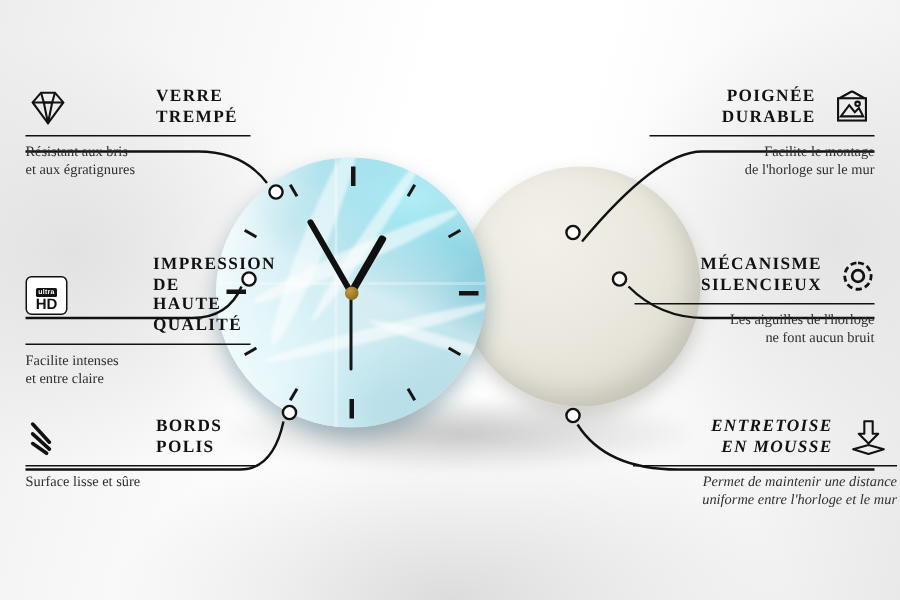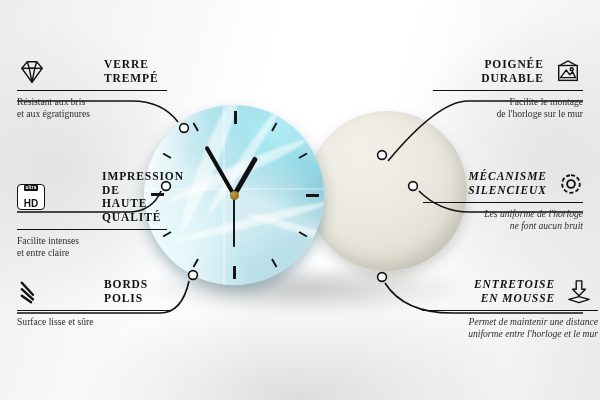--- a/index.html
+++ b/index.html
@@ -91,21 +91,21 @@
     font-size:9.6px;line-height:11.8px;color:#2e2e2e;
     font-family:"Liberation Serif", serif;
   }
   .feat.right .desc{text-align:right;}
   .feat .ico{flex:0 0 auto;width:30px;height:26px;color:#111;}
   .feat .ico svg{display:block;width:100%;height:100%;}
 
   
   .hdbadge{
     width:26px;height:24px;border:1.6px solid #111;border-radius:4px;
-    display:flex;flex-direction:column;align-items:center;justify-content:space-between;gap:1px;
+    display:flex;flex-direction:column;align-items:center;justify-content:flex-end;gap:1px;
     font-family:"Liberation Sans", sans-serif;color:#111;background:#fff;
   }
   .hdbadge .u{font-size:4.6px;font-weight:bold;letter-spacing:.2px;background:#111;color:#fff;padding:0 2px;border-radius:1px;line-height:6px;}
   .hdbadge .d{font-size:10px;font-weight:bold;line-height:10px;}
 </style>
 </head>
 <body>
 
 <div id="stage">
 
@@ -273,38 +273,38 @@
           </svg>
       </span>
     </div>
     <div class="rule"></div>
     <div class="desc">
       <span>Facilite le montage</span><br>
       <span>de l'horloge sur le mur</span>
     </div>
   </div>
 
-  <div class="feat right" style="left:423px;top:170px;width:160px;font-style:italic;">
+  <div class="feat right" style="left:423px;top:170px;width:160px;">
     <div class="head">
       <span class="title">
         <span>MÉCANISME</span><br>
         <span>SILENCIEUX</span>
       </span>
       <span class="ico">
         <svg viewBox="0 0 32 28">
             <g fill="none" stroke="currentColor" stroke-width="2">
           <path d="M16 4.5 a9.5 9.5 0 1 1 -0.1 0 Z" stroke-dasharray="4.3 2.4"></path>
           <circle cx="16" cy="14" r="4.2"></circle>
             </g>
           </svg>
       </span>
     </div>
     <div class="rule"></div>
     <div class="desc">
-      <span>Les uniforme de l'horloge</span><br>
+      <span>Les aiguilles de l'horloge</span><br>
       <span>ne font aucun bruit</span>
     </div>
   </div>
 
   <div class="feat right" style="left:422px;top:278px;width:176px;font-style:italic;">
     <div class="head">
       <span class="title">
         <span>ENTRETOISE</span><br>
         <span>EN MOUSSE</span>
       </span>

